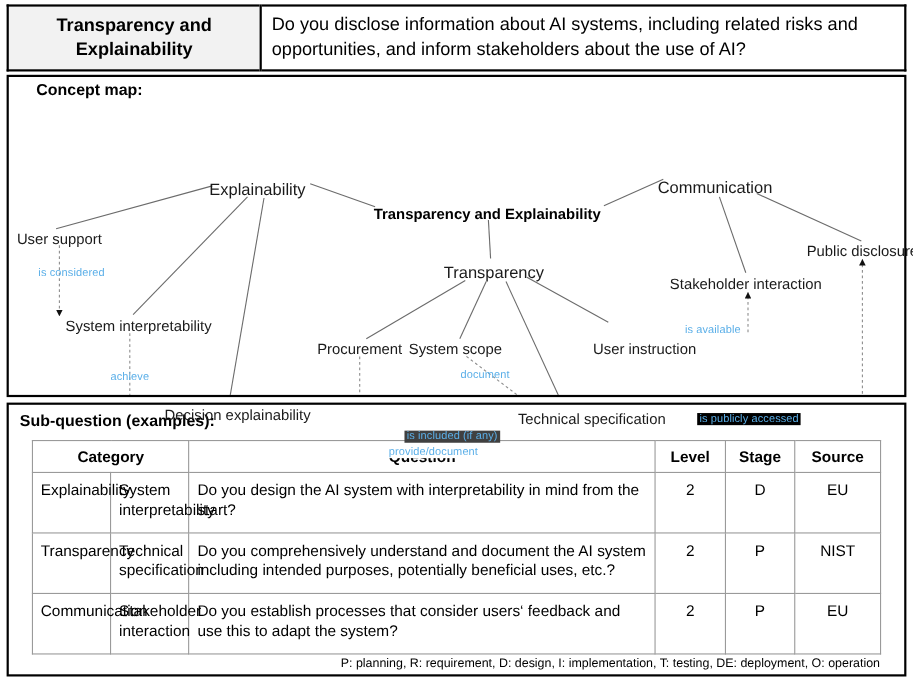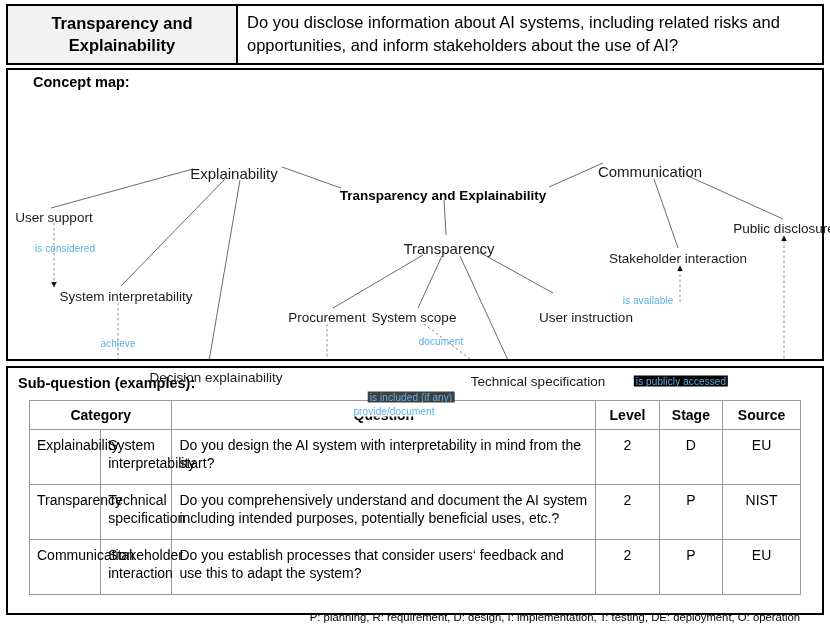--- a/index.html
+++ b/index.html
@@ -67,21 +67,21 @@
   }
   .c-cat1{width:110px;}
   .c-cat2{width:125px;}
   .c-q{width:345px;}
   .c-lvl{width:44px;text-align:center;}
   .c-stg{width:44px;text-align:center;}
   .c-src{width:56px;text-align:center;}
   td.ctr{text-align:center;}
   tbody tr{height:55px;}
   .sq-foot{
-    width:772px;margin:16px auto 0 auto;text-align:right;font-size:11.3px;
+    width:772px;margin:2px auto 0 auto;text-align:right;font-size:11.3px;
     padding-right:2px;
   }
 </style>
 </head>
 <body>
 
 <div class="page">
 
   <table class="hdr-table">
     <tbody>

